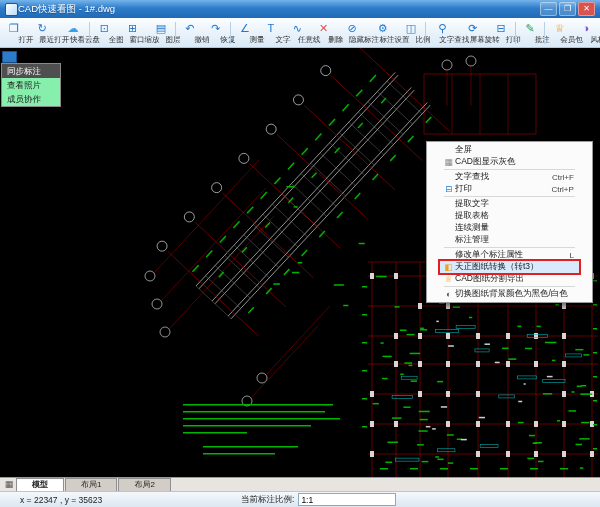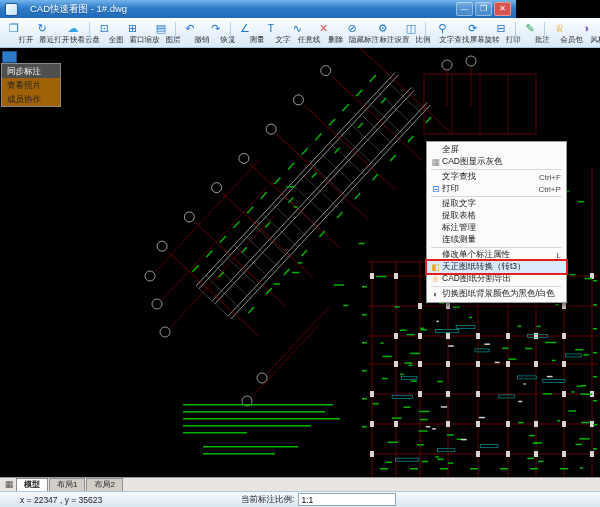--- a/index.html
+++ b/index.html
@@ -1,21 +1,21 @@
 <!DOCTYPE html>
 <html><head>
 <meta charset="utf-8">
 <style>
   html,body{margin:0;padding:0;background:#2b2b2b;}
   .app{position:relative;width:600px;height:507px;overflow:hidden;background:#000;
        font-family:"Liberation Sans","DejaVu Sans",sans-serif;outline:1px solid #2a6db5;}
   
-  .titlebar{position:absolute;top:0;left:0;width:516px;height:18px;box-sizing:border-box;
+  .titlebar{position:absolute;top:0;left:0;width:600px;height:18px;box-sizing:border-box;
     background:linear-gradient(180deg,#74b4ec 0%,#2e7cc9 45%,#1f6ab8 100%);
-    display:flex;align-items:center;gap:12px;padding:0 5px;color:#fff;font-size:9.5px;}
+    display:flex;align-items:center;gap:0;padding:0 5px;color:#fff;font-size:9.5px;}
   .app-icon{width:11px;height:11px;border-radius:2px;background:linear-gradient(135deg,#ffffff,#bcdcfa);
     border:1px solid #18589a;flex:none;}
   .title-text{flex:1;white-space:nowrap;overflow:hidden;text-shadow:0 1px 1px rgba(0,0,0,.3);}
   .win-btns{display:flex;gap:2px;flex:none;}
   .win-btn{width:15px;height:12px;line-height:11px;text-align:center;font-size:8px;
     background:rgba(255,255,255,.18);border:1px solid rgba(255,255,255,.4);border-radius:2px;cursor:default;}
   .win-btn.close{background:#d9534f;}
   
   .toolbar{position:absolute;top:18px;left:0;width:600px;height:30px;box-sizing:border-box;
     display:flex;align-items:center;background:linear-gradient(180deg,#fbfdff,#d9e9f7);
@@ -24,40 +24,40 @@
     min-width:23px;padding:0 1.5px;height:28px;cursor:default;}
   .tb-icon{font-size:11px;line-height:13px;height:13px;}
   .tb-label{font-size:7.5px;line-height:9px;color:#2c2c2c;white-space:nowrap;margin-left:24px;}
   .tb-sep{width:1px;height:22px;background:#b9cfe4;margin:0 1px;flex:none;}
   
   .canvas{position:absolute;top:48px;left:0;width:600px;height:429px;background:#000;z-index:0;}
   .canvas svg{display:block;}
   
   .mini-btn{position:absolute;left:2px;top:51px;width:13px;height:10px;background:#2e7cc9;
     border:1px solid #184f8e;z-index:6;}
-  .left-menu{position:absolute;left:1px;top:63px;width:58px;background:#a16207;border:1px solid #8a8a8a;
+  .left-menu{position:absolute;left:1px;top:63px;width:58px;background:#86efac;border:1px solid #8a8a8a;
     box-shadow:2px 2px 4px rgba(0,0,0,.5);font-size:8.5px;z-index:6;}
   .lm-item{height:14px;line-height:14px;padding:0 5px;color:#222;white-space:nowrap;cursor:default;}
   .lm-item.active{background:#4f4f4f;color:#fff;}
   
   .context-menu{position:absolute;left:426px;top:141px;min-width:130px;background:#fbfbfb;
-    border:1px solid #9a9a9a;box-shadow:3px 3px 6px rgba(0,0,0,.55);padding:2px 0;font-size:8.5px;z-index:6;}
+    border:1px solid #9a9a9a;box-shadow:3px 3px 6px rgba(0,0,0,.55);padding:2px 13px;font-size:8.5px;z-index:6;}
   .cm-item{display:flex;align-items:center;height:12px;padding:0 5px 0 2px;color:#1a1a1a;
     position:relative;white-space:nowrap;cursor:default;}
   .cm-icon{width:13px;text-align:center;font-size:8.5px;flex:none;}
   .cm-label{flex:1;padding-right:6px;}
   .cm-shortcut{color:#444;font-size:8px;flex:none;}
   .cm-arrow{font-size:7px;color:#333;margin-left:3px;flex:none;}
   .cm-sep{height:1px;background:#d8d8d8;margin:1px 4px;}
   .cm-item.highlighted{background:#d8eafc;outline:2px solid #e01f1f;z-index:2;}
   
   .tabbar{position:absolute;top:477px;left:0;width:600px;height:14px;box-sizing:border-box;
     background:#e8e5e0;border-top:1px solid #9a9a9a;display:flex;align-items:flex-end;padding-left:2px;z-index:4;}
   .tab-nav{font-size:9px;color:#555;width:14px;text-align:center;line-height:13px;flex:none;}
-  .tab{font-size:8px;line-height:12px;height:12px;padding:0 7px;background:#d2cec7;
+  .tab{font-size:8px;line-height:12px;height:12px;padding:0 15px;background:#d2cec7;
     border:1px solid #8f8f8f;border-bottom:none;margin-right:1px;color:#222;cursor:default;}
   .tab.active{background:#fff;font-weight:bold;}
   
   .statusbar{position:absolute;top:491px;left:0;width:600px;height:16px;box-sizing:border-box;
     background:linear-gradient(180deg,#f4f8fc,#dbe7f2);border-top:1px solid #aec8de;
     display:flex;align-items:center;font-size:8.5px;color:#222;padding:0 20px;gap:6px;z-index:4;}
   .coords{width:160px;flex:none;}
   .scale-group{display:flex;align-items:center;gap:4px;margin-left:55px;}
   .scale-input{width:92px;height:11px;font-size:8.5px;border:1px solid #8aa8c0;background:#fff;
     padding:0 2px;font-family:"Liberation Sans","DejaVu Sans",sans-serif;}
@@ -519,25 +519,25 @@
       <div class="cm-item">
         <span class="cm-icon"></span>
         <span class="cm-label">提取文字</span>
       </div>
       <div class="cm-item">
         <span class="cm-icon"></span>
         <span class="cm-label">提取表格</span>
       </div>
       <div class="cm-item">
         <span class="cm-icon"></span>
+        <span class="cm-label">连续测量</span>
+      </div>
+      <div class="cm-item">
+        <span class="cm-icon"></span>
         <span class="cm-label">标注管理</span>
-      </div>
-      <div class="cm-item">
-        <span class="cm-icon"></span>
-        <span class="cm-label">连续测量</span>
       </div>
       <div class="cm-sep"></div>
       <div class="cm-item">
         <span class="cm-icon"></span>
         <span class="cm-label">修改单个标注属性</span>
         <span class="cm-shortcut">L</span>
       </div>
       <div class="cm-item highlighted">
         <span class="cm-icon" style="color: rgb(240, 160, 32);">◧</span>
         <span class="cm-label">天正图纸转换（转t3）</span>

